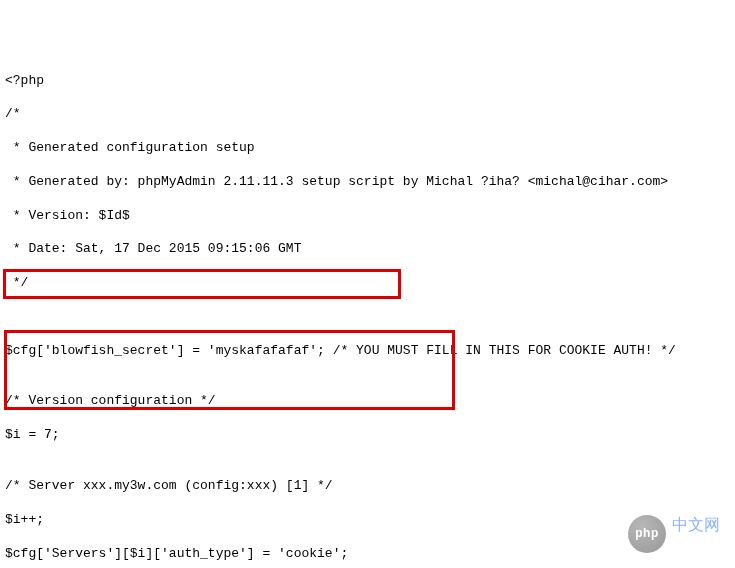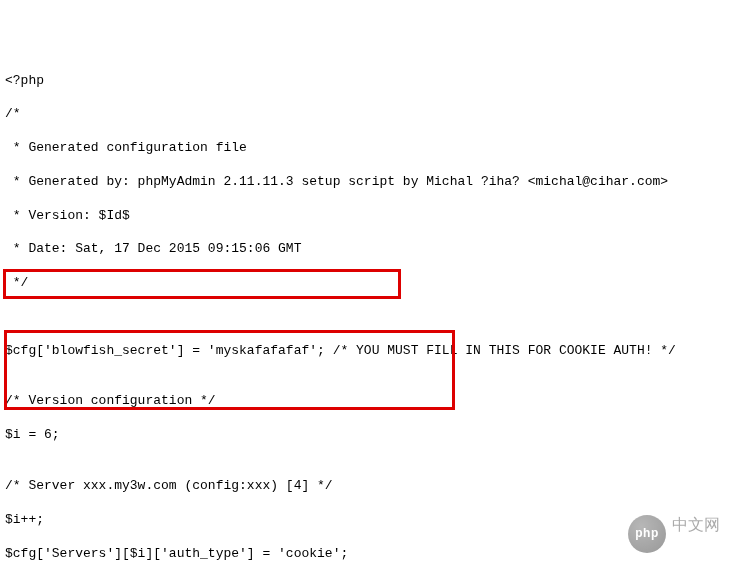--- a/index.html
+++ b/index.html
@@ -45,43 +45,43 @@
       color: #fff;
       font-family: Arial, sans-serif;
       font-weight: bold;
       font-size: 12px;
       letter-spacing: 0.5px;
     }
     .logo-text {
       margin-left: 6px;
       font-family: 'Microsoft YaHei', Arial, sans-serif;
       font-size: 16px;
-      color: #737373;
+      color: #3b82f6;
     }
   </style>
 </head>
 <body>
 
 
 
 <div class="code-line">&lt;?php</div>
 <div class="code-line">/*</div>
-<div class="code-line"> * Generated configuration file</div>
+<div class="code-line"> * Generated configuration setup</div>
 <div class="code-line"> * Generated by: phpMyAdmin 2.11.11.3 setup script by Michal ?iha? &lt;michal@cihar.com&gt;</div>
 <div class="code-line"> * Version: $Id$</div>
 <div class="code-line"> * Date: Sat, 17 Dec 2015 09:15:06 GMT</div>
 <div class="code-line"> */</div>
 <div class="code-line"></div>
 <div class="code-line"></div>
 <div class="code-line">$cfg['blowfish_secret'] = 'myskafafafaf'; /* YOU MUST FILL IN THIS FOR COOKIE AUTH! */</div>
 <div class="code-line"></div>
 <div class="code-line">/* Version configuration */</div>
-<div class="code-line">$i = 6;</div>
+<div class="code-line">$i = 7;</div>
 <div class="code-line"></div>
-<div class="code-line">/* Server xxx.my3w.com (config:xxx) [4] */</div>
+<div class="code-line">/* Server xxx.my3w.com (config:xxx) [1] */</div>
 <div class="code-line">$i++;</div>
 <div class="code-line">$cfg['Servers'][$i]['auth_type'] = 'cookie';</div>
 
 
 
 
 
 
 
 

